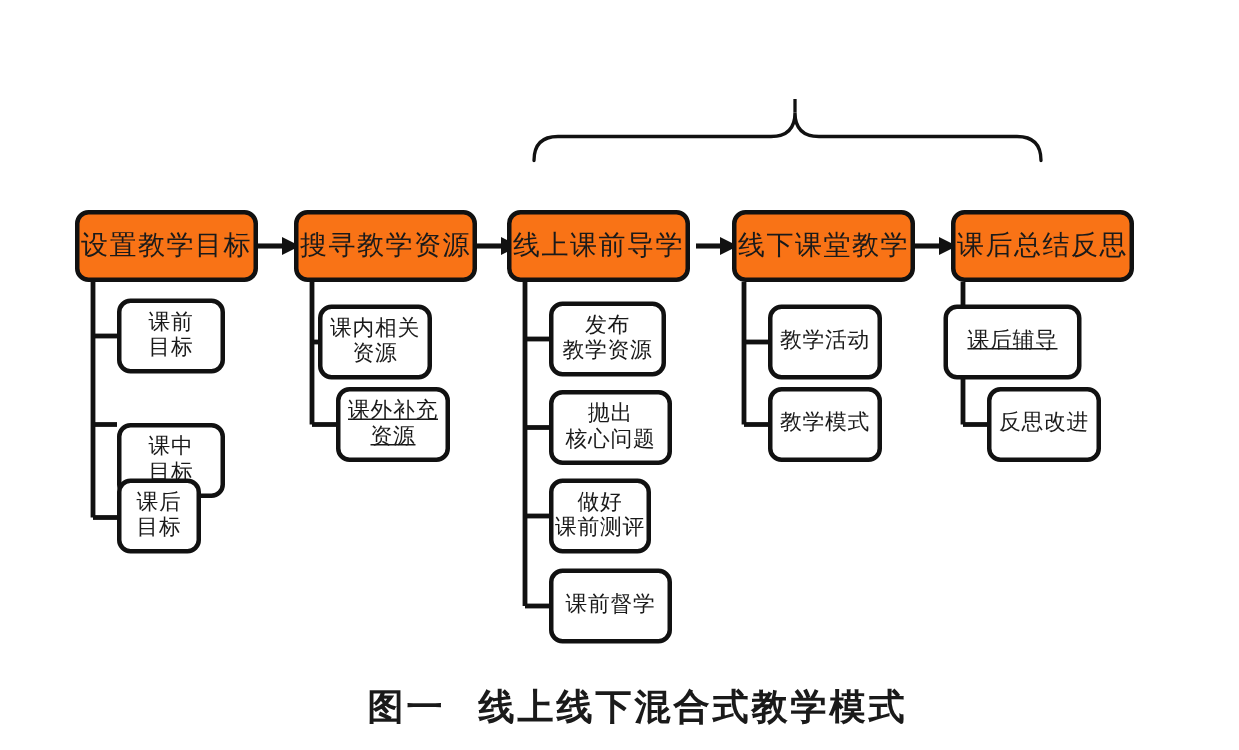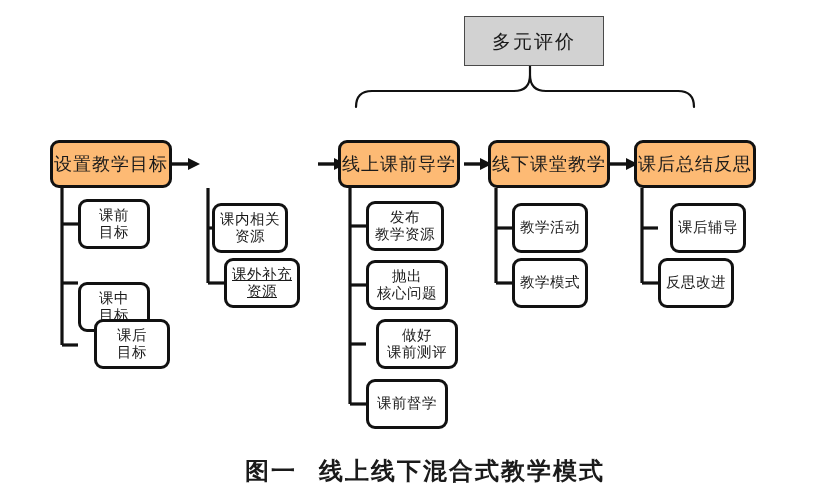--- a/index.html
+++ b/index.html
@@ -27,21 +27,21 @@
     white-space:pre-line;
     line-height:1.18;
   }
   .eval-box{
     background:#d2d2d2;
     border:1.5px solid #4a4a4a;
     font-size:19px;
     letter-spacing:2px;
   }
   .stage-box{
-    background:#fdba74;
+    background:#f97316;
     border:3.5px solid #111111;
     border-radius:9px;
     font-size:18px;
     letter-spacing:1px;
   }
   .sub-box{
     background:#ffffff;
     border:3px solid #111111;
     border-radius:9px;
     font-size:14.5px;
@@ -122,50 +122,50 @@
       <path d="M 496 283 L 512 283"></path>
     </g>
 
     <g stroke="#111111" stroke-width="3.2" fill="none">
       <path d="M 642 188 L 642 283"></path>
       <path d="M 642 228 L 658 228"></path>
       <path d="M 642 283 L 658 283"></path>
     </g>
   </svg>
 
-  <div class="box eval-box" style="left:464px;top:16px;width:140px;height:50px;">多元评价</div>
 
   <div class="box stage-box" style="left:50px;top:140px;width:122px;height:48px;">设置教学目标</div>
+  <div class="box stage-box" style="left:196px;top:140px;width:122px;height:48px;">搜寻教学资源</div>
   <div class="box stage-box" style="left:338px;top:140px;width:122px;height:48px;text-align:center;">线上课前导学</div>
   <div class="box stage-box" style="left:488px;top:140px;width:122px;height:48px;">线下课堂教学</div>
   <div class="box stage-box" style="left:634px;top:140px;width:122px;height:48px;">课后总结反思</div>
 
   <div class="box sub-box" style="left:78px;top:199px;width:72px;height:50px;">课前
 目标</div>
   <div class="box sub-box" style="left:78px;top:258px;width:72px;height:50px;margin-top:24px;">课中
 目标</div>
-  <div class="box sub-box" style="left:78px;top:319px;width:76px;height:50px;margin-left:16px;">课后
+  <div class="box sub-box" style="left:78px;top:319px;width:56px;height:50px;">课后
 目标</div>
 
   <div class="box sub-box" style="left:212px;top:203px;width:76px;height:50px;">课内相关
 资源</div>
   <div class="box sub-box" style="left:224px;top:258px;width:76px;height:50px;text-decoration:underline;">课外补充
 资源</div>
 
   <div class="box sub-box" style="left:366px;top:201px;width:78px;height:50px;">发布
 教学资源</div>
   <div class="box sub-box" style="left:366px;top:260px;width:82px;height:50px;">抛出
 核心问题</div>
-  <div class="box sub-box" style="left:366px;top:319px;width:82px;height:50px;margin-left:10px;">做好
+  <div class="box sub-box" style="left:366px;top:319px;width:68px;height:50px;">做好
 课前测评</div>
   <div class="box sub-box" style="left:366px;top:379px;width:82px;height:50px;">课前督学</div>
 
   <div class="box sub-box" style="left:512px;top:203px;width:76px;height:50px;">教学活动</div>
   <div class="box sub-box" style="left:512px;top:258px;width:76px;height:50px;">教学模式</div>
 
-  <div class="box sub-box" style="left:670px;top:203px;width:76px;height:50px;">课后辅导</div>
+  <div class="box sub-box" style="left:629px;top:203px;width:92px;height:50px;text-decoration:underline;">课后辅导</div>
   <div class="box sub-box" style="left:658px;top:258px;width:76px;height:50px;">反思改进</div>
 
   <div class="caption">
     <span>图一</span><span class="cap-gap"></span><span>线上线下混合式教学模式</span>
   </div>
 
 </div>
 
 </body></html>

